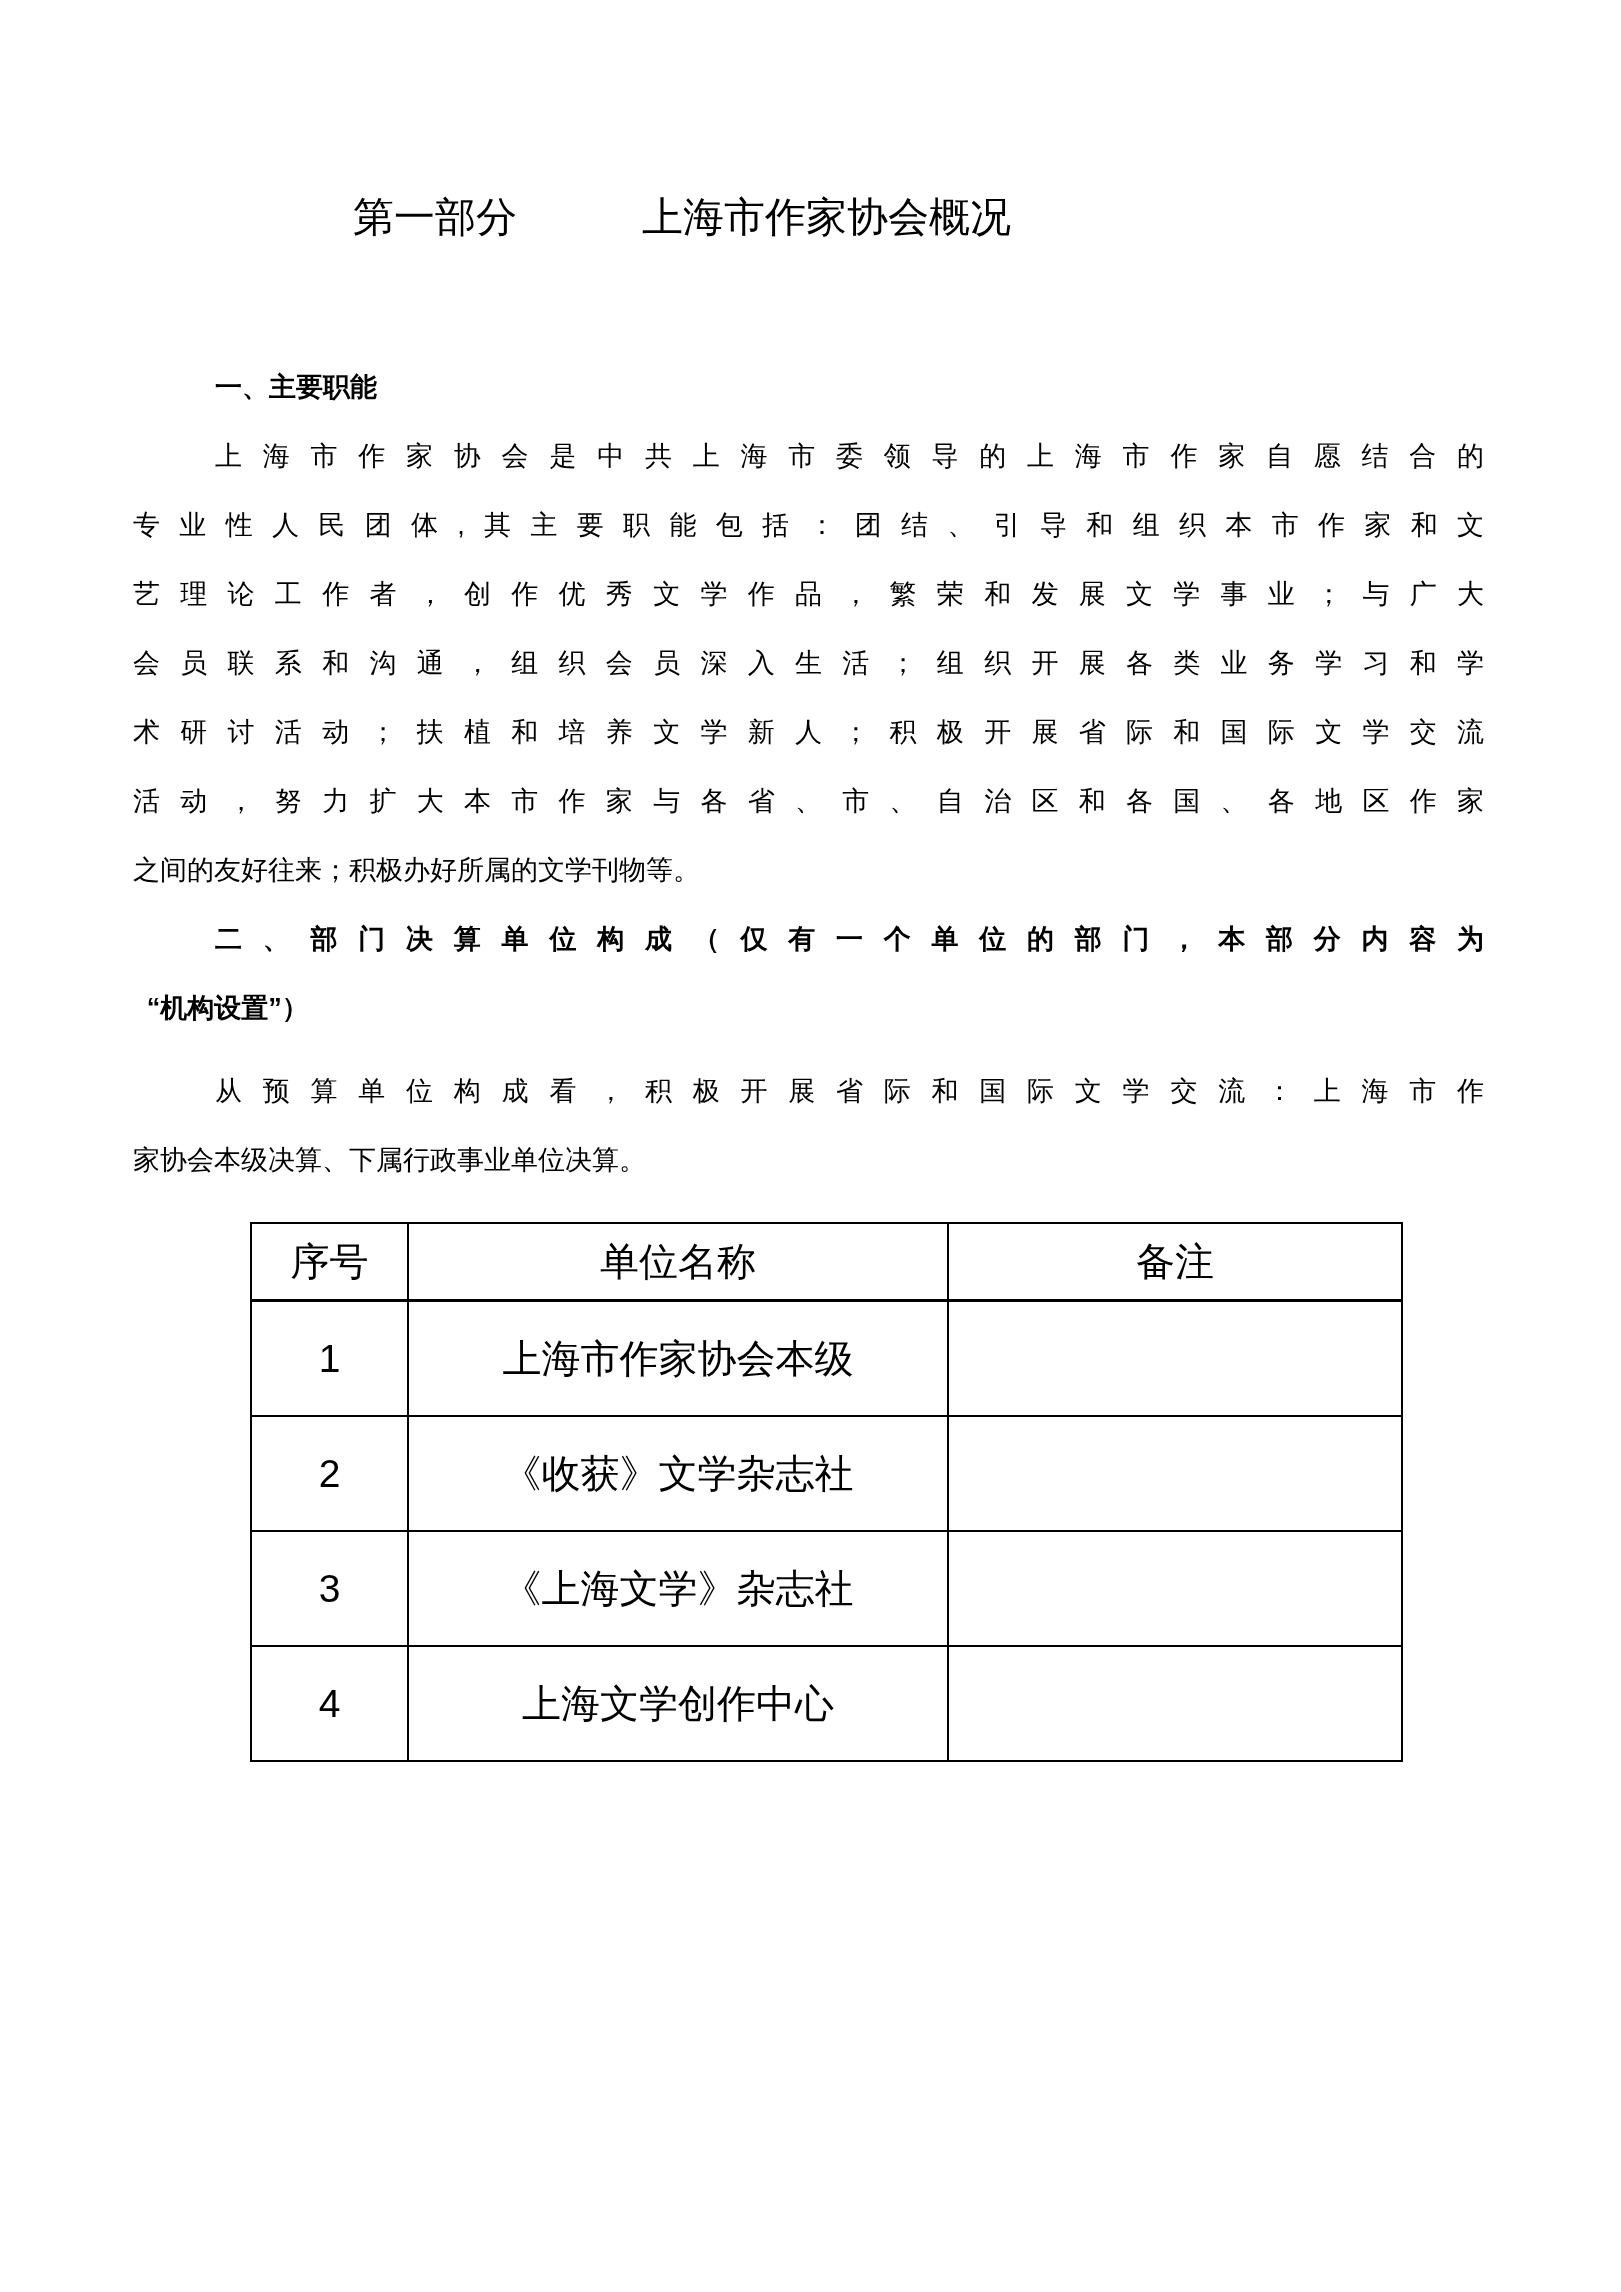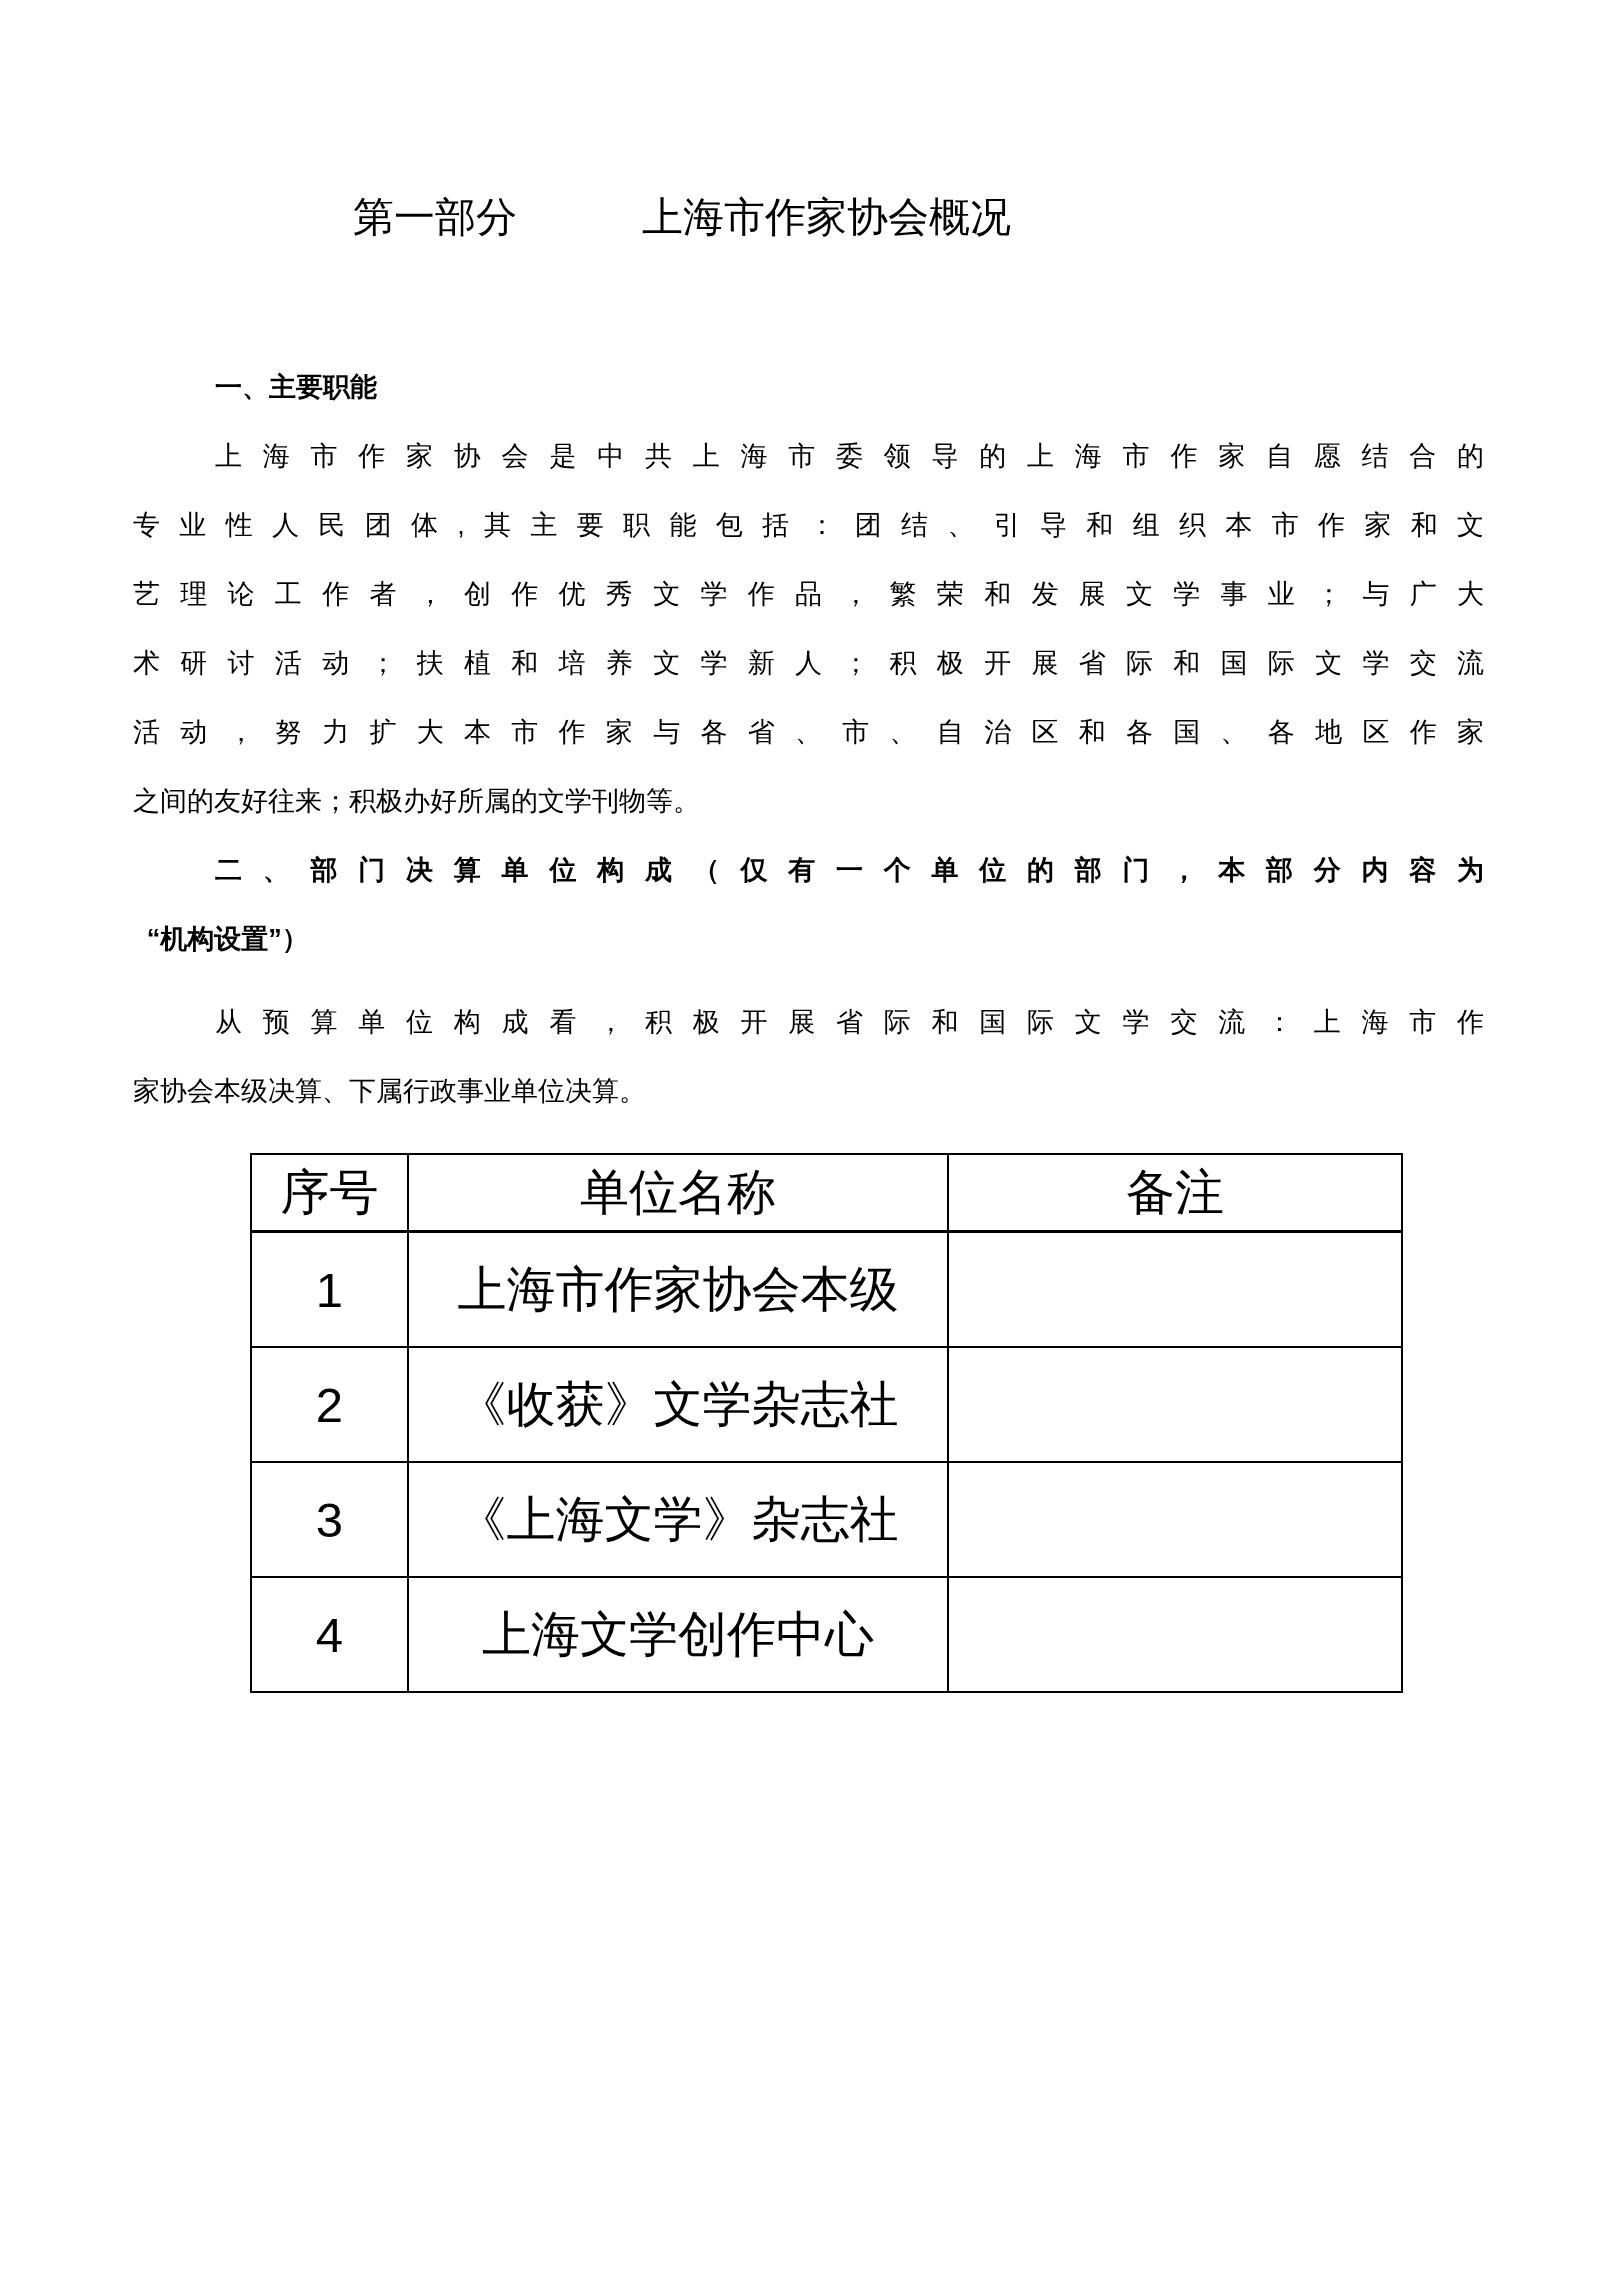--- a/index.html
+++ b/index.html
@@ -47,21 +47,21 @@
     table-layout: fixed;
     width: 1151px;
   }
   table.units col.c1 { width: 157px; }
   table.units col.c2 { width: 540px; }
   table.units col.c3 { width: 454px; }
   table.units th, table.units td {
     border: 2px solid #000000;
     text-align: center;
     vertical-align: middle;
-    font-size: 49px;
+    font-size: 39px;
     font-weight: 400;
     padding: 0;
   }
   table.units thead th {
     height: 75px;
     border-bottom-width: 3.9px;
   }
   table.units tbody td { height: 113px; }
 </style>
 </head>
@@ -74,20 +74,21 @@
   </div>
 
   <div class="content">
 
     <div class="line bold indent h1">一、主要职能</div>
 
     <div>
       <div class="line just indent">上海市作家协会是中共上海市委领导的上海市作家自愿结合的</div>
       <div class="line just">专业性人民团体,其主要职能包括：团结、引导和组织本市作家和文</div>
       <div class="line just">艺理论工作者，创作优秀文学作品，繁荣和发展文学事业；与广大</div>
+      <div class="line just">会员联系和沟通，组织会员深入生活；组织开展各类业务学习和学</div>
       <div class="line just">术研讨活动；扶植和培养文学新人；积极开展省际和国际文学交流</div>
       <div class="line just">活动，努力扩大本市作家与各省、市、自治区和各国、各地区作家</div>
       <div class="line">之间的友好往来；积极办好所属的文学刊物等。</div>
     </div>
 
     <div class="line bold just indent">二、部门决算单位构成（仅有一个单位的部门，本部分内容为</div>
     <div class="line bold indent-sm">“机构设置”）</div>
 
     <div class="gap-sm">
       <div class="line just indent">从预算单位构成看，积极开展省际和国际文学交流：上海市作</div>

